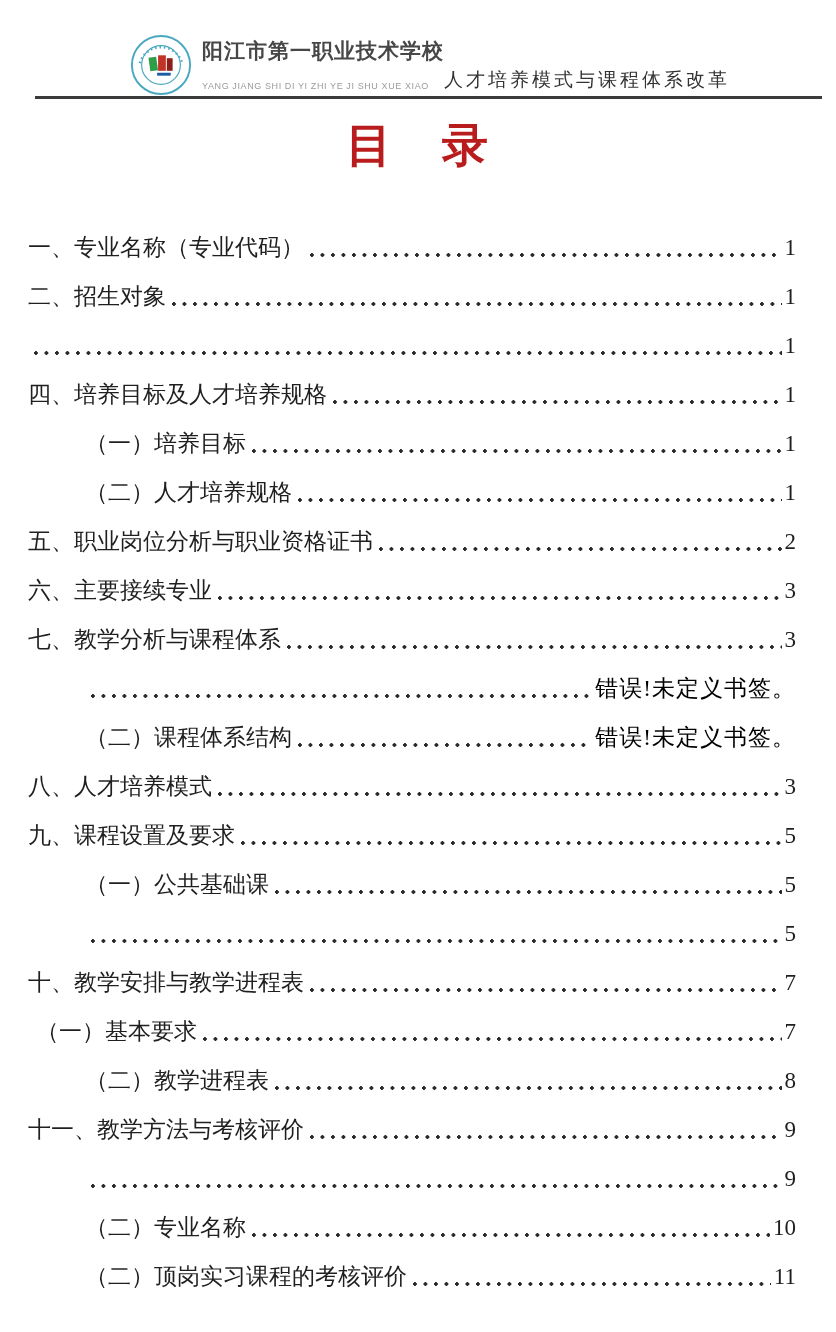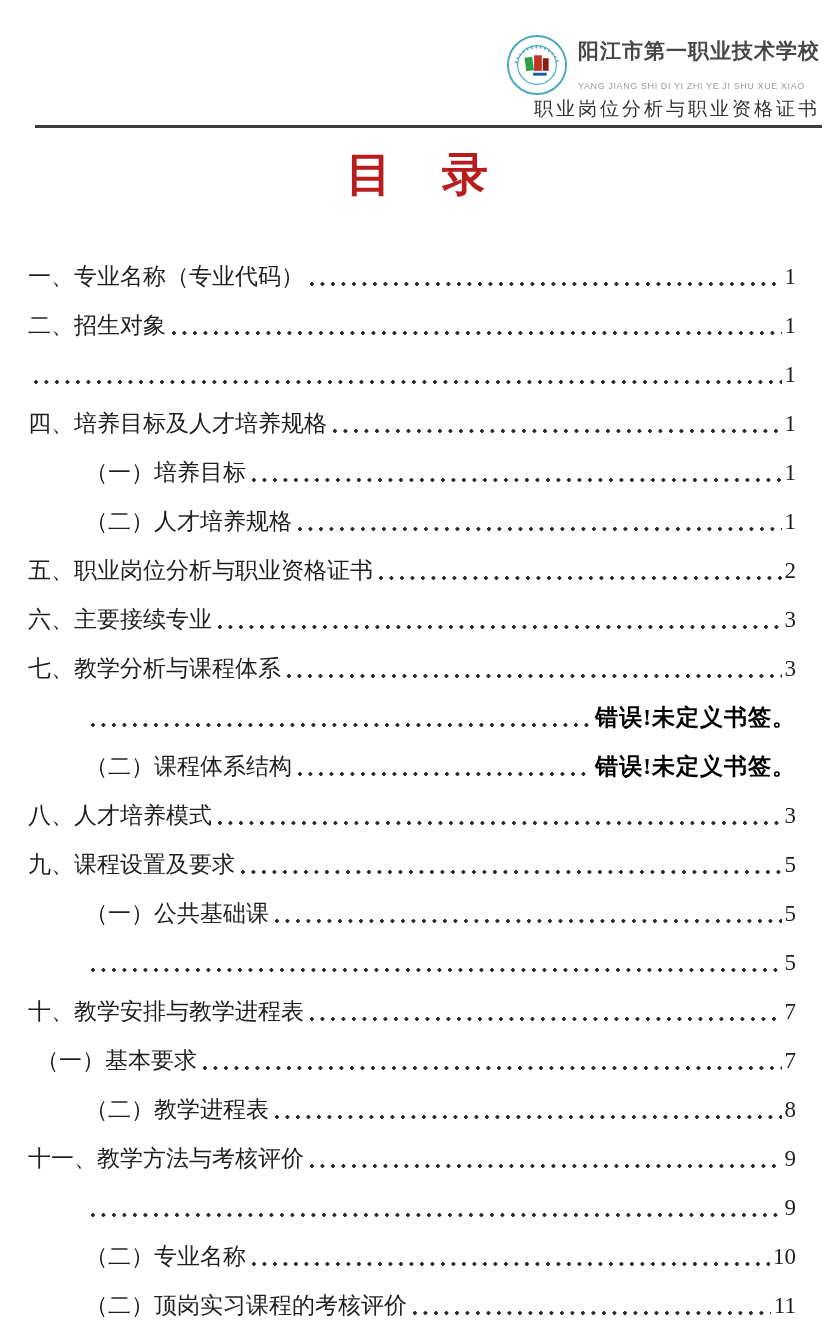--- a/index.html
+++ b/index.html
@@ -19,21 +19,20 @@
     overflow:hidden;
     font-family:"Liberation Serif","DejaVu Serif",serif;
     color:var(--ink);
   }
   
   .header{
     display:flex;
     justify-content:center;
     align-items:flex-end;
     padding:34px 16px 0 40px;
-    flex-direction:column;
   }
   .brand{display:flex;align-items:center;gap:10px;}
   .logo{width:62px;height:62px;flex:0 0 auto;}
   .brand-text{display:flex;flex-direction:column;}
   .school-name{
     font-family:"Liberation Sans","DejaVu Sans",sans-serif;
     font-weight:700;font-size:21px;color:#474747;line-height:1.15;
     letter-spacing:1px;white-space:nowrap;
   }
   .school-pinyin{
@@ -74,21 +73,21 @@
     margin:0 3px 15px 6px;
     background-image:radial-gradient(circle at 2px 2px,#2a2a2a 1.6px,transparent 2px);
     background-size:10.5px 4px;
     background-repeat:repeat-x;
   }
   .toc-page{
     white-space:nowrap;
     font-family:"Liberation Serif","DejaVu Serif",serif;
   }
   .toc-row.err .toc-page{
-    font-weight:700;
+    font-weight:400;
     color:#000;
     letter-spacing:1px;
   }
 </style>
 </head>
 <body>
 
 <div class="page">
 
   <div class="header">
@@ -100,21 +99,21 @@
         <rect x="20" y="24" width="8" height="14" fill="#2f9e49" transform="rotate(-8 24 31)"></rect>
         <rect x="29" y="22" width="8" height="16" fill="#c13227"></rect>
         <rect x="38" y="25" width="6" height="13" fill="#8c1d18"></rect>
         <rect x="28" y="40" width="14" height="3" fill="#1c5ba6"></rect>
       </svg>
       <div class="brand-text">
         <div class="school-name">阳江市第一职业技术学校</div>
         <div class="school-pinyin">YANG JIANG SHI DI YI ZHI YE JI SHU XUE XIAO</div>
       </div>
     </div>
-    <div class="doc-title">职业岗位分析与职业资格证书</div>
+    <div class="doc-title">人才培养模式与课程体系改革</div>
   </div>
 
   <div class="rule"></div>
 
   <h1 class="page-title">目　录</h1>
 
   <div class="toc">
       <div class="toc-row indent-0">
       <span class="toc-label">一、专业名称（专业代码）</span>
       <span class="leader"></span>

